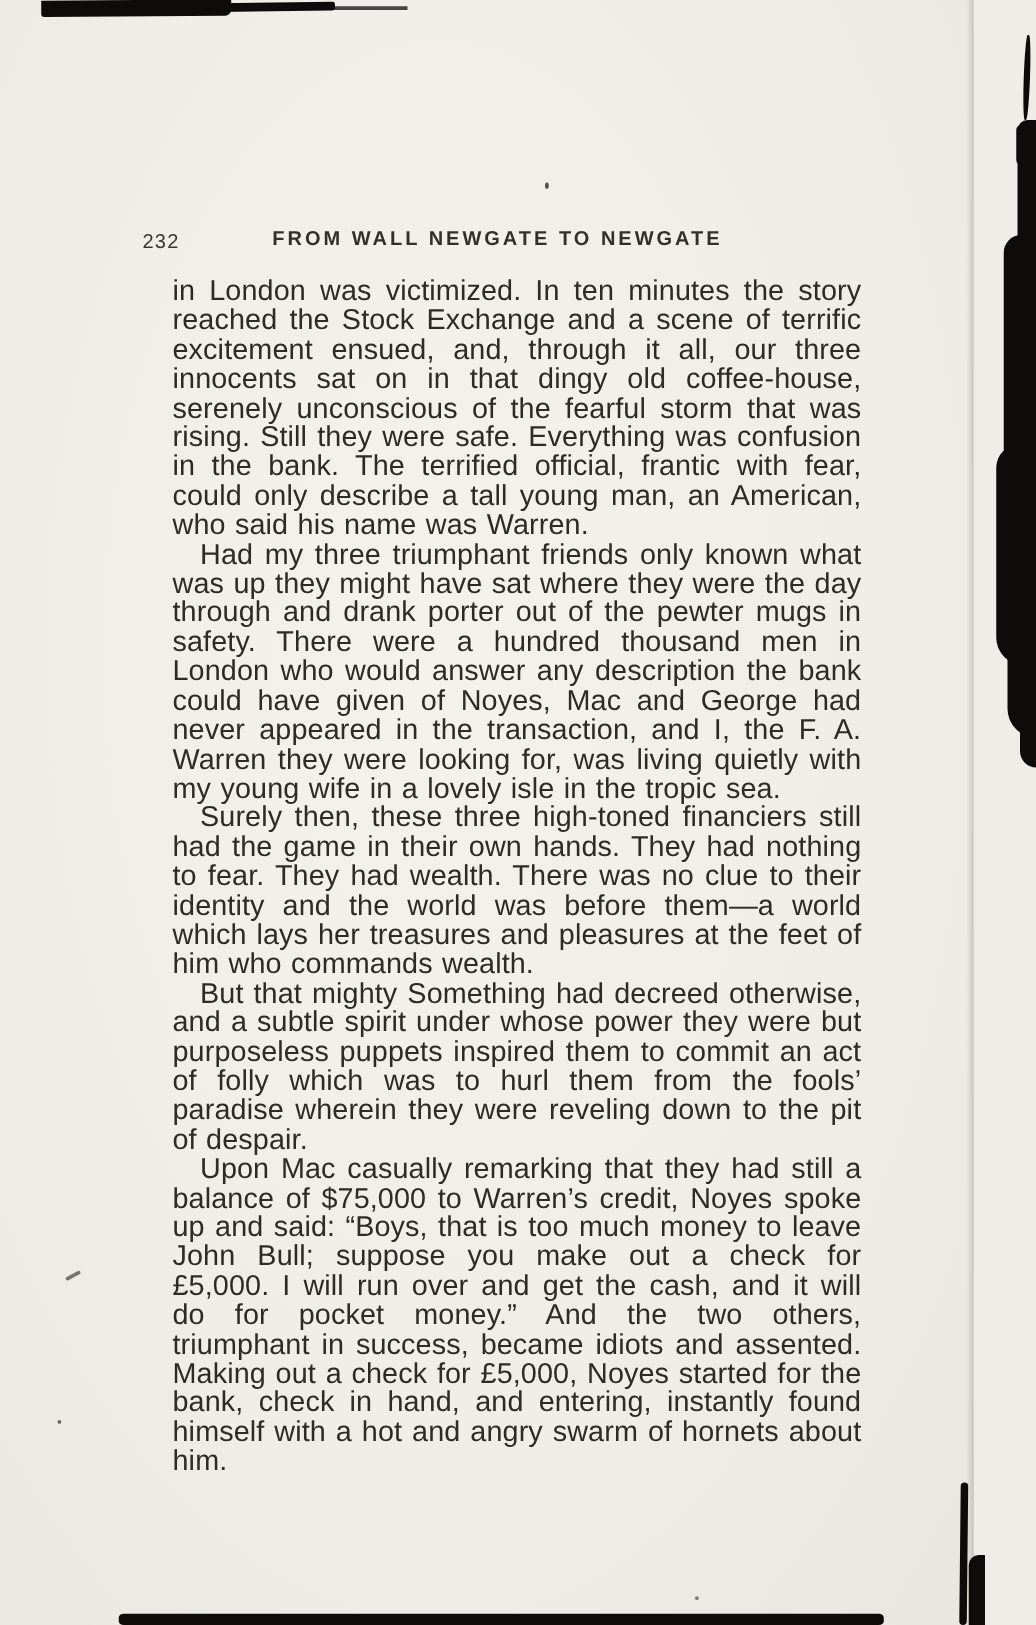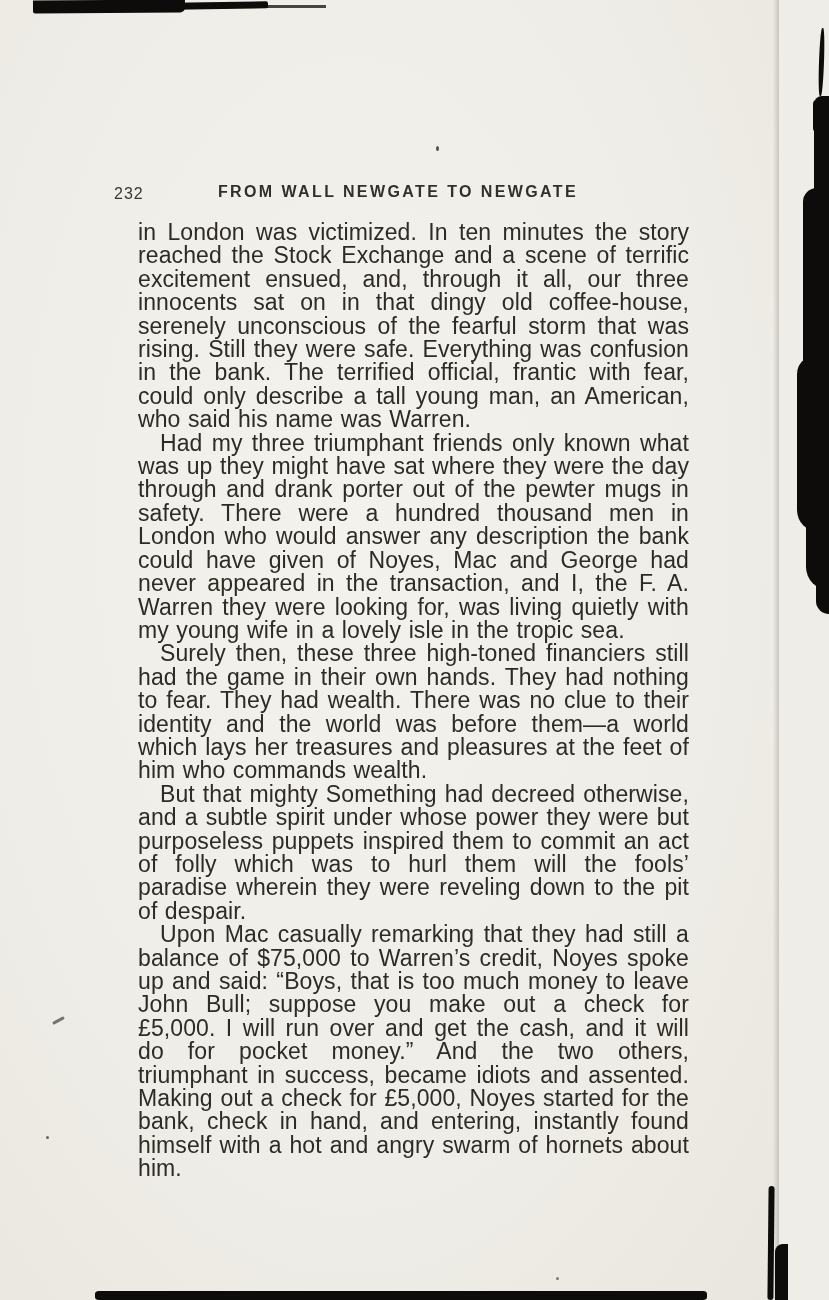--- a/index.html
+++ b/index.html
@@ -132,17 +132,17 @@
 
   <div class="header">
     <span class="page-number">232</span>
     <span class="header-title">FROM WALL NEWGATE TO NEWGATE</span>
   </div>
 
   <div class="body-text">
     <p class="no-indent">in London was victimized. In ten minutes the story reached the Stock Exchange and a scene of terrific excitement ensued, and, through it all, our three innocents sat on in that dingy old coffee-house, serenely unconscious of the fearful storm that was rising. Still they were safe. Everything was confusion in the bank. The terrified official, frantic with fear, could only describe a tall young man, an American, who said his name was Warren.</p>
     <p>Had my three triumphant friends only known what was up they might have sat where they were the day through and drank porter out of the pewter mugs in safety. There were a hundred thousand men in London who would answer any description the bank could have given of Noyes, Mac and George had never appeared in the transaction, and I, the F. A. Warren they were looking for, was living quietly with my young wife in a lovely isle in the tropic sea.</p>
     <p>Surely then, these three high-toned financiers still had the game in their own hands. They had nothing to fear. They had wealth. There was no clue to their identity and the world was before them—a world which lays her treasures and pleasures at the feet of him who commands wealth.</p>
-    <p>But that mighty Something had decreed otherwise, and a subtle spirit under whose power they were but purposeless puppets inspired them to commit an act of folly which was to hurl them will the fools’ paradise wherein they were reveling down to the pit of despair.</p>
+    <p>But that mighty Something had decreed otherwise, and a subtle spirit under whose power they were but purposeless puppets inspired them to commit an act of folly which was to hurl them from the fools’ paradise wherein they were reveling down to the pit of despair.</p>
     <p>Upon Mac casually remarking that they had still a balance of $75,000 to Warren’s credit, Noyes spoke up and said: “Boys, that is too much money to leave John Bull; suppose you make out a check for £5,000. I will run over and get the cash, and it will do for pocket money.” And the two others, triumphant in success, became idiots and assented. Making out a check for £5,000, Noyes started for the bank, check in hand, and entering, instantly found himself with a hot and angry swarm of hornets about him.</p>
   </div>
 
 </div>
 
 </body></html>

